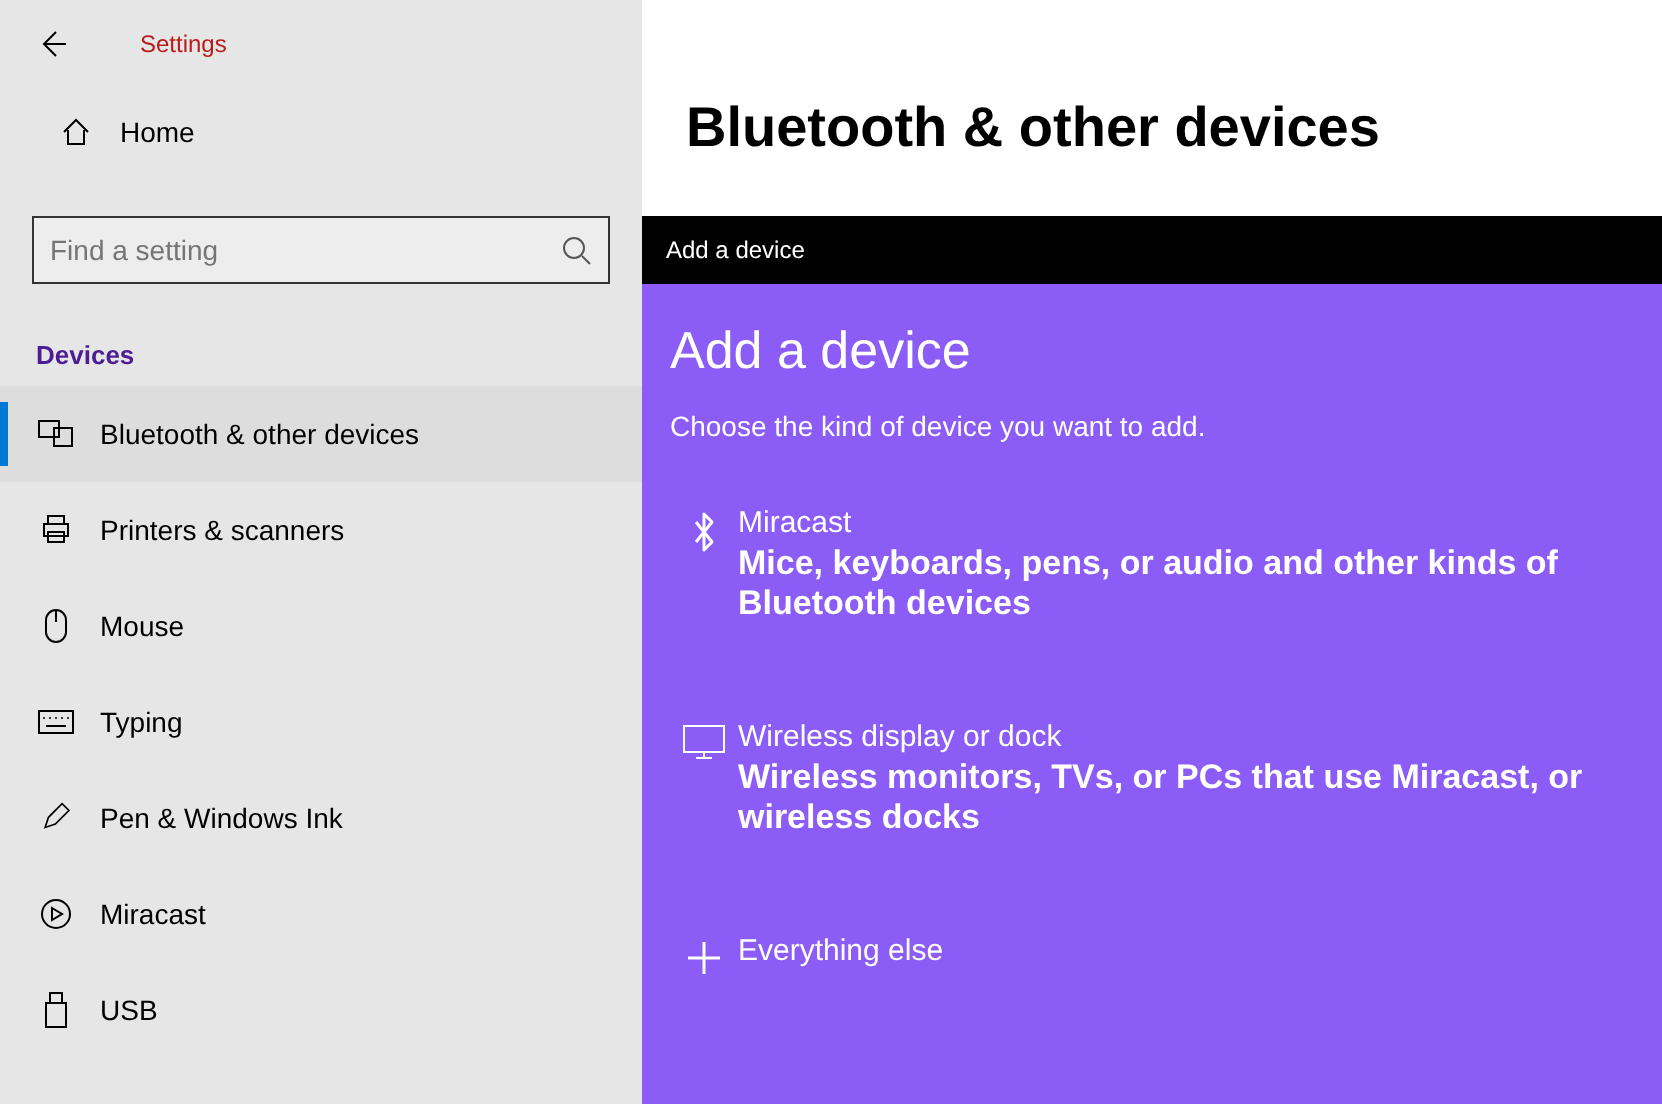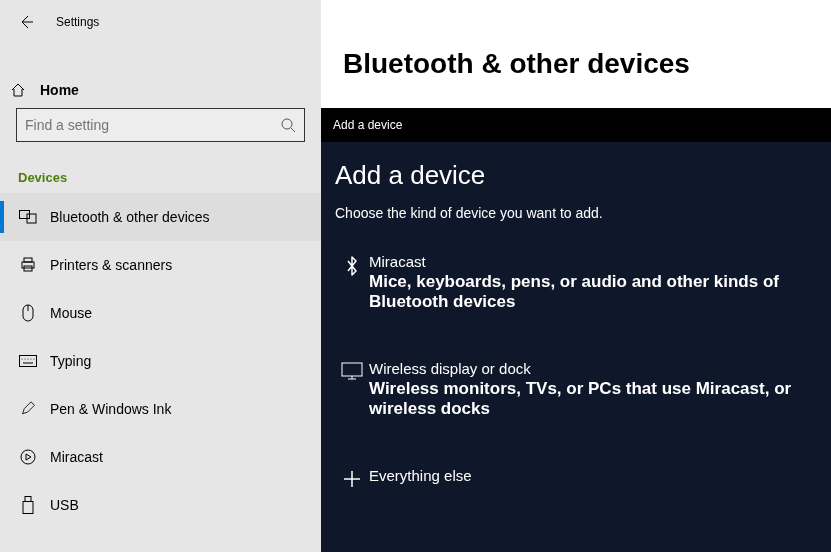--- a/index.html
+++ b/index.html
@@ -3,40 +3,40 @@
 <meta charset="utf-8">
 <style>
   * { box-sizing: border-box; margin: 0; padding: 0; font-family: "Segoe UI", Arial, sans-serif; }
   body { width: 831px; height: 552px; overflow: hidden; background: #fff; }
   .app { display: flex; width: 100%; height: 100%; }
 
   
   .sidebar { width: 321px; height: 100%; background: #e6e6e6; display: flex; flex-direction: column; }
   .top-row { display: flex; align-items: center; height: 44px; padding: 0 12px; }
   .back-btn { width: 28px; height: 28px; display: flex; align-items: center; justify-content: center; cursor: pointer; }
-  .settings-label { font-size: 12px; margin-left: 16px; color: #000000; }
-  .home-row { display: flex; align-items: flex-end; height: 40px; padding: 0 8px; margin-top: 14px; cursor: pointer; font-weight: bold; }
+  .settings-label { font-size: 12px; margin-left: 30px; color: #b91c1c; }
+  .home-row { display: flex; align-items: flex-start; height: 40px; padding: 0 28px; margin-top: 14px; cursor: pointer; }
   .home-row .icon { width: 20px; display:flex; align-items:center; justify-content:center;}
   .home-row .label { margin-left: 12px; font-size: 14px; color:#000; }
   .search-box { margin: 10px 16px 0 16px; height: 34px; border: 1px solid #333; background:#ededed; display:flex; align-items:center; padding: 0 8px; }
   .search-box input { flex: 1; border: none; outline: none; background: transparent; font-size: 14px; color:#555; }
-  .section-title { font-size: 13px; font-weight: 600; color:#4d7c0f; margin: 28px 0 8px 18px; }
+  .section-title { font-size: 13px; font-weight: 600; color:#4c1d95; margin: 28px 0 8px 18px; }
   .nav { display:flex; flex-direction:column; }
   .nav-item { display:flex; align-items:center; height: 48px; padding: 0 18px; cursor:pointer; position:relative; }
   .nav-item .icon { width: 20px; display:flex; align-items:center; justify-content:center; color:#000; }
   .nav-item .label { margin-left: 12px; font-size: 14px; color:#000; }
   .nav-item.active::before { content:""; position:absolute; left:0; top:8px; bottom:8px; width:4px; background:#0078d4; }
   .nav-item.active { background: rgba(0,0,0,0.04); }
 
   
   .main { flex:1; position:relative; background:#fff; }
   .page-title { font-size: 28px; font-weight: 600; color:#000; padding: 48px 0 0 22px; }
 
   
-  .dialog { position:absolute; left:0; top:108px; right:0; bottom:0; background:#0f172a; color:#fff; }
+  .dialog { position:absolute; left:0; top:108px; right:0; bottom:0; background:#8b5cf6; color:#fff; }
   .dialog-titlebar { height: 34px; background:#000; display:flex; align-items:center; padding:0 12px; font-size:12px; }
   .dialog-body { padding: 18px 14px 0 14px; }
   .dialog-heading { font-size: 26px; font-weight:400; color:#fff; }
   .dialog-sub { font-size: 14px; color:#fff; margin-top: 14px; }
   .opt { display:flex; align-items:flex-start; padding: 12px 0 16px 0; margin-top: 20px; cursor:pointer; }
   .opt .o-icon { width: 34px; display:flex; align-items:flex-start; justify-content:center; padding-top:2px;}
   .opt .o-text { flex:1; }
   .opt .o-title { font-size: 15px; color:#fff; }
   .opt .o-desc { font-size: 17px; font-weight:600; color:#fff; margin-top:2px; }
 

